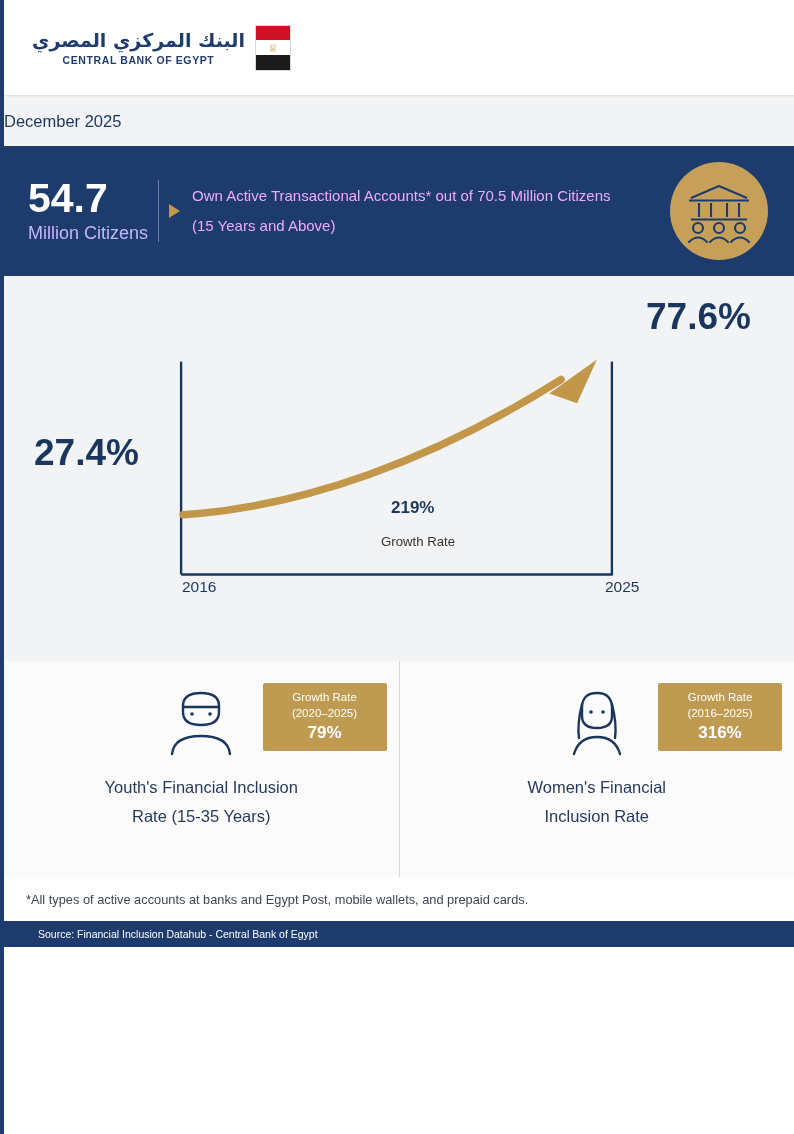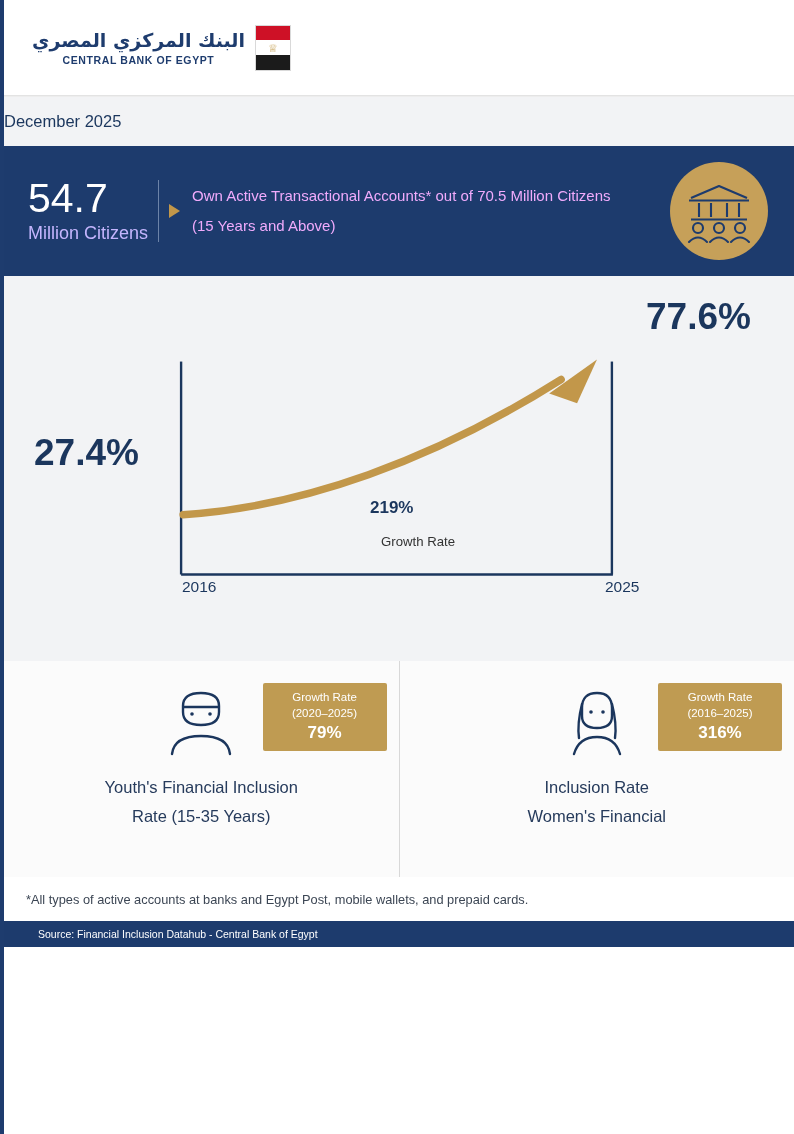--- a/index.html
+++ b/index.html
@@ -96,21 +96,21 @@
     align-items: center;
     padding: 0 20px 0 24px;
     position: relative;
   }
   .hero-left {
     display: flex; flex-direction: column; align-items: flex-start;
     width: 128px;
   }
   .hero-number {
     font-size: 41px;
-    font-weight: normal;
+    font-weight: bold;
     color: #ffffff;
     line-height: 1;
   }
   .hero-sub {
     margin-top: 4px;
     font-size: 18px;
     color: #c4b5fd;
   }
   .hero-divider {
     width: 1px; height: 62px;
@@ -279,21 +279,21 @@
 
       <line x1="178" y1="86" x2="178" y2="300" stroke="#1b365d" stroke-width="2.4"></line>
       <line x1="178" y1="300" x2="612" y2="300" stroke="#1b365d" stroke-width="2.4"></line>
       <line x1="611" y1="86" x2="611" y2="300" stroke="#1b365d" stroke-width="2.4"></line>
 
       <path d="M180 240 C 300 232, 430 186, 560 104" fill="none" stroke="#c2974a" stroke-width="7.5" stroke-linecap="round"></path>
       <polygon points="548,118 596,84 576,128" fill="#c2974a"></polygon>
     </svg>
     <div class="chart-label" style="left:30px; top:156px; font-size:37px;">27.4%</div>
     <div class="chart-label" style="left:616px; top:20px; font-size:37px;margin-left:26px;">77.6%</div>
-    <div class="chart-label" style="left:366px; top:222px; font-size:17px;">219%</div>
+    <div class="chart-label" style="left:387px; top:222px; font-size:17px;">219%</div>
     <div style="position:absolute; left:377px; top:258px; font-size:13.2px; color:#333;">Growth Rate</div>
     <div class="chart-label" style="left:178px; top:302px; font-size:15.5px; font-weight:normal;">2016</div>
     <div class="chart-label" style="left:601px; top:302px; font-size:15.5px; font-weight:normal;">2025</div>
   </div>
 
   <div class="panels">
 
     <div class="panel left">
       <div class="panel-icon">
         <svg width="74" height="74" viewBox="0 0 74 74" fill="none" stroke="#1b365d" stroke-width="2.4">
@@ -320,22 +320,22 @@
         <svg width="74" height="74" viewBox="0 0 74 74" fill="none" stroke="#1b365d" stroke-width="2.4">
           <path d="M22 24 q0 -15 15 -15 q15 0 15 15 l0 8 q0 12 -15 12 q-15 0 -15 -12 z"></path>
           <path d="M22 20 q-5 20 -3 34" stroke-linecap="round"></path>
           <path d="M52 20 q5 20 3 34" stroke-linecap="round"></path>
           <circle cx="31" cy="28" r="1.8" fill="#1b365d" stroke="none"></circle>
           <circle cx="43" cy="28" r="1.8" fill="#1b365d" stroke="none"></circle>
           <path d="M14 70 q5 -17 23 -17 q18 0 23 17" stroke-linecap="round"></path>
         </svg>
       </div>
       <div class="panel-caption">
+        <div>Women's Financial</div>
         <div>Inclusion Rate</div>
-        <div>Women's Financial</div>
       </div>
       <div class="growth-chip">
         <div class="chip-l1">Growth Rate</div>
         <div class="chip-l2">(2016–2025)</div>
         <div class="chip-val">316%</div>
       </div>
     </div>
   </div>
 
 

